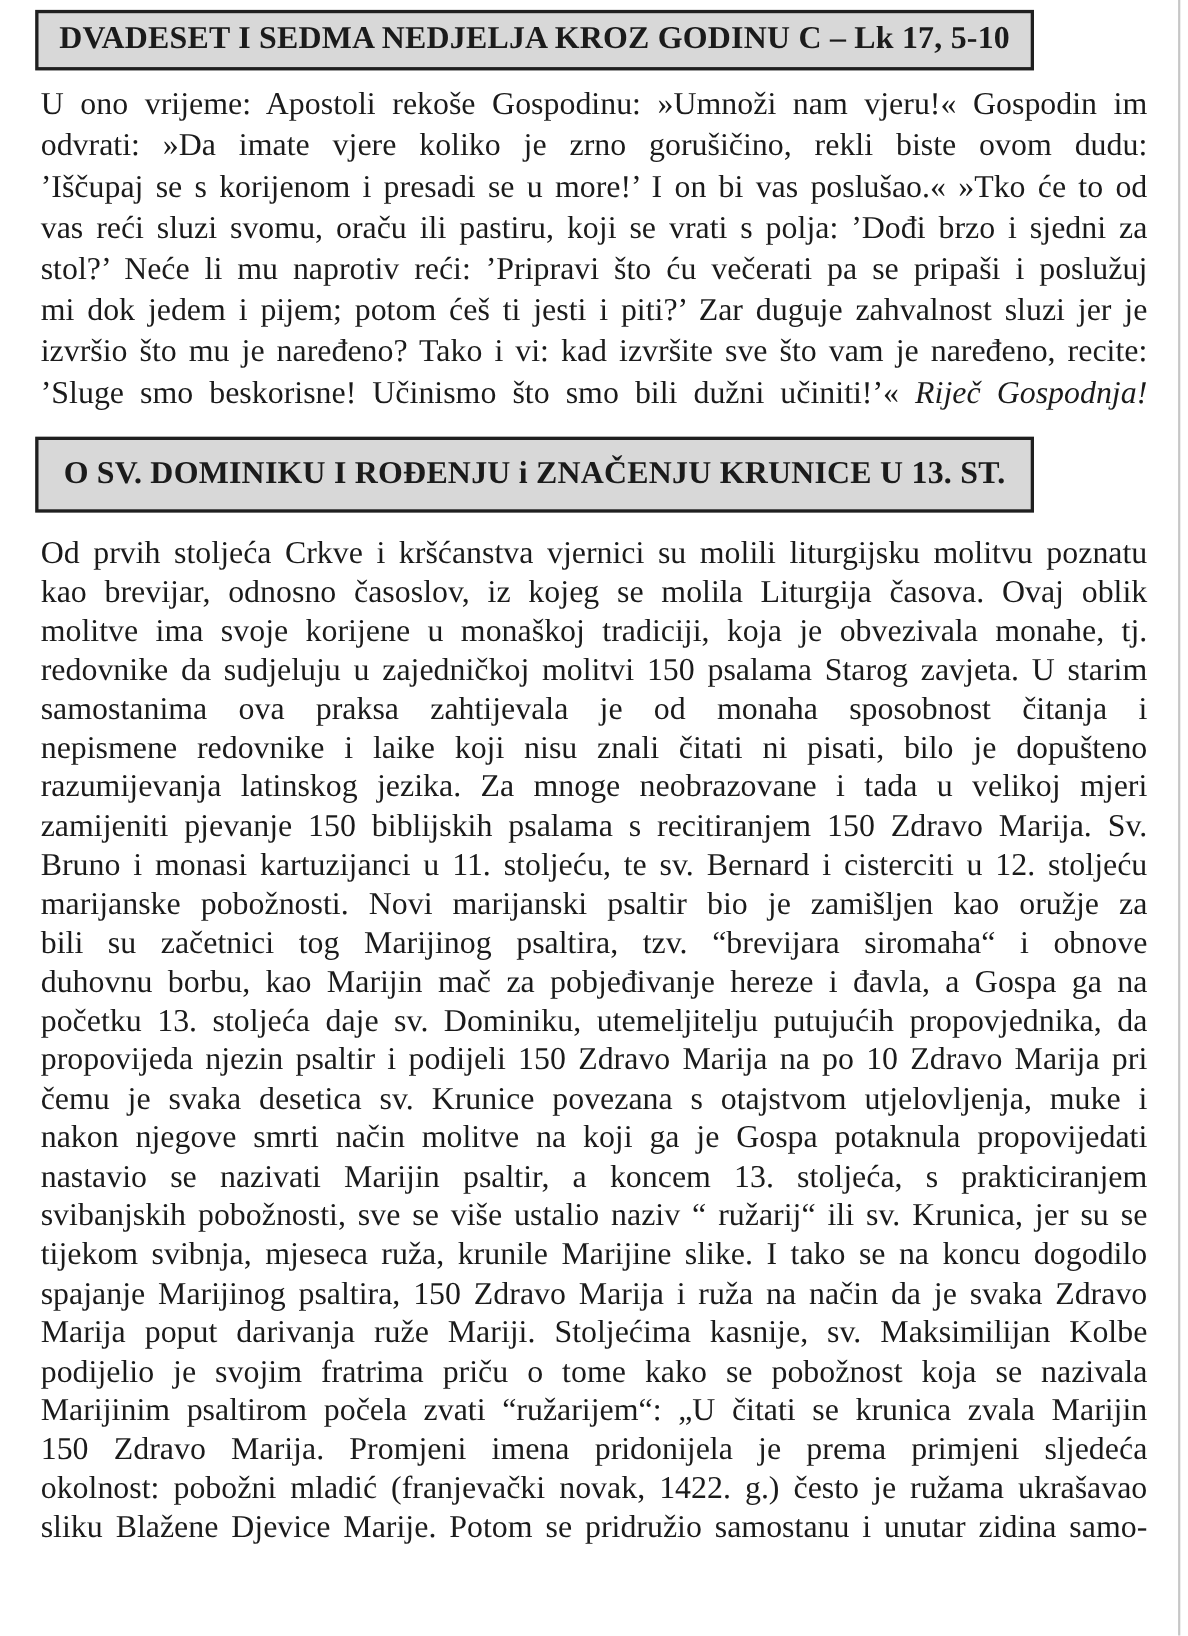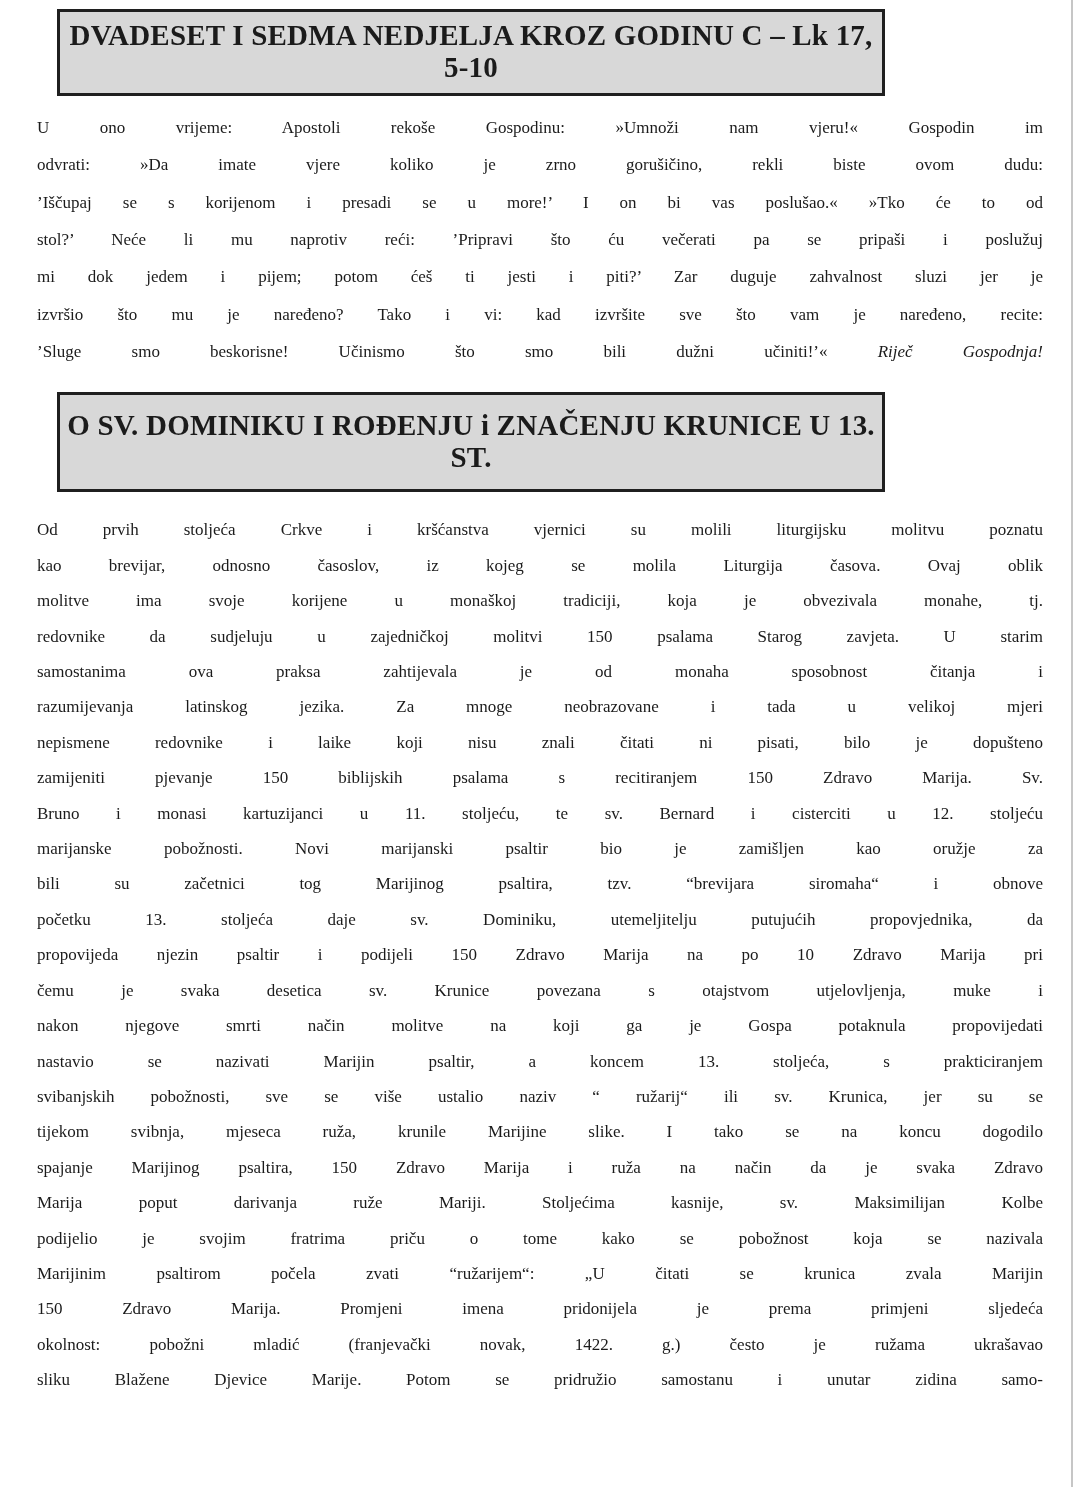--- a/index.html
+++ b/index.html
@@ -10,42 +10,42 @@
     width: 1080px;
     height: 1487px;
     background: #ffffff;
     font-family: "Liberation Serif", serif;
     color: #1b1b1b;
     position: relative;
     overflow: hidden;
   }
   .band {
     box-sizing: border-box;
-    width: 828px;
-    margin-left: 57px;
+    width: 908px;
+    margin-left: 32px;
     background: #d8d8d8;
     border: 3px solid #1f1f1f;
     text-align: center;
     font-weight: bold;
     font-size: 29px;
     line-height: 1.1;
     letter-spacing: 0.2px;
   }
   .band1 {
     margin-top: 9px;
     padding: 8px 6px 9px 6px;
   }
   .band2 {
     margin-top: 21px;
     padding: 15px 6px 16px 6px;
   }
   .para {
     width: 1006px;
     margin-left: 37px;
-    font-size: 17px;
+    font-size: 29px;
   }
   .para1 {
     margin-top: 13px;
     line-height: 37.4px;
   }
   .para2 {
     margin-top: 20px;
     line-height: 35.4px;
   }
   .line {
@@ -68,42 +68,44 @@
 </head>
 <body>
 
 <div class="band band1">DVADESET I SEDMA NEDJELJA KROZ GODINU C – Lk 17, 5-10</div>
 
 <div class="para para1">
   <div>
       <div class="line">U ono vrijeme: Apostoli rekoše Gospodinu: »Umnoži nam vjeru!« Gospodin im</div>
       <div class="line">odvrati: »Da imate vjere koliko je zrno gorušičino, rekli biste ovom dudu:</div>
       <div class="line">’Iščupaj se s korijenom i presadi se u more!’ I on bi vas poslušao.« »Tko će to od</div>
+      <div class="line">vas reći sluzi svomu, oraču ili pastiru, koji se vrati s polja: ’Dođi brzo i sjedni za</div>
       <div class="line">stol?’ Neće li mu naprotiv reći: ’Pripravi što ću večerati pa se pripaši i poslužuj</div>
       <div class="line">mi dok jedem i pijem; potom ćeš ti jesti i piti?’ Zar duguje zahvalnost sluzi jer je</div>
       <div class="line">izvršio što mu je naređeno? Tako i vi: kad izvršite sve što vam je naređeno, recite:</div>
     </div>
   <div class="line"><span>’Sluge smo beskorisne! Učinismo što smo bili dužni učiniti!’« </span><i>Riječ Gospodnja!</i></div>
 </div>
 
 <div class="band band2">O SV. DOMINIKU I ROĐENJU i ZNAČENJU KRUNICE U 13. ST.</div>
 
 <div class="para para2">
   <div>
       <div class="line">Od prvih stoljeća Crkve i kršćanstva vjernici su molili liturgijsku molitvu poznatu</div>
       <div class="line">kao brevijar, odnosno časoslov, iz kojeg se molila Liturgija časova. Ovaj oblik</div>
       <div class="line">molitve ima svoje korijene u monaškoj tradiciji, koja je obvezivala monahe, tj.</div>
       <div class="line">redovnike da sudjeluju u zajedničkoj molitvi 150 psalama Starog zavjeta. U starim</div>
       <div class="line">samostanima ova praksa zahtijevala je od monaha sposobnost čitanja i</div>
+      <div class="line">nepismene redovnike i laike koji nisu znali čitati ni pisati, bilo je dopušteno</div>
       <div class="line">razumijevanja latinskog jezika. Za mnoge neobrazovane i tada u velikoj mjeri</div>
-      <div class="line">nepismene redovnike i laike koji nisu znali čitati ni pisati, bilo je dopušteno</div>
       <div class="line">zamijeniti pjevanje 150 biblijskih psalama s recitiranjem 150 Zdravo Marija. Sv.</div>
       <div class="line">Bruno i monasi kartuzijanci u 11. stoljeću, te sv. Bernard i cisterciti u 12. stoljeću</div>
       <div class="line">marijanske pobožnosti. Novi marijanski psaltir bio je zamišljen kao oružje za</div>
       <div class="line">bili su začetnici tog Marijinog psaltira, tzv. “brevijara siromaha“ i obnove</div>
+      <div class="line">duhovnu borbu, kao Marijin mač za pobjeđivanje hereze i đavla, a Gospa ga na</div>
       <div class="line">početku 13. stoljeća daje sv. Dominiku, utemeljitelju putujućih propovjednika, da</div>
       <div class="line">propovijeda njezin psaltir i podijeli 150 Zdravo Marija na po 10 Zdravo Marija pri</div>
       <div class="line">čemu je svaka desetica sv. Krunice povezana s otajstvom utjelovljenja, muke i</div>
       <div class="line">nakon njegove smrti način molitve na koji ga je Gospa potaknula propovijedati</div>
       <div class="line">nastavio se nazivati Marijin psaltir, a koncem 13. stoljeća, s prakticiranjem</div>
       <div class="line">svibanjskih pobožnosti, sve se više ustalio naziv “ ružarij“ ili sv. Krunica, jer su se</div>
       <div class="line">tijekom svibnja, mjeseca ruža, krunile Marijine slike. I tako se na koncu dogodilo</div>
       <div class="line">spajanje Marijinog psaltira, 150 Zdravo Marija i ruža na način da je svaka Zdravo</div>
       <div class="line">Marija poput darivanja ruže Mariji. Stoljećima kasnije, sv. Maksimilijan Kolbe</div>
       <div class="line">podijelio je svojim fratrima priču o tome kako se pobožnost koja se nazivala</div>

